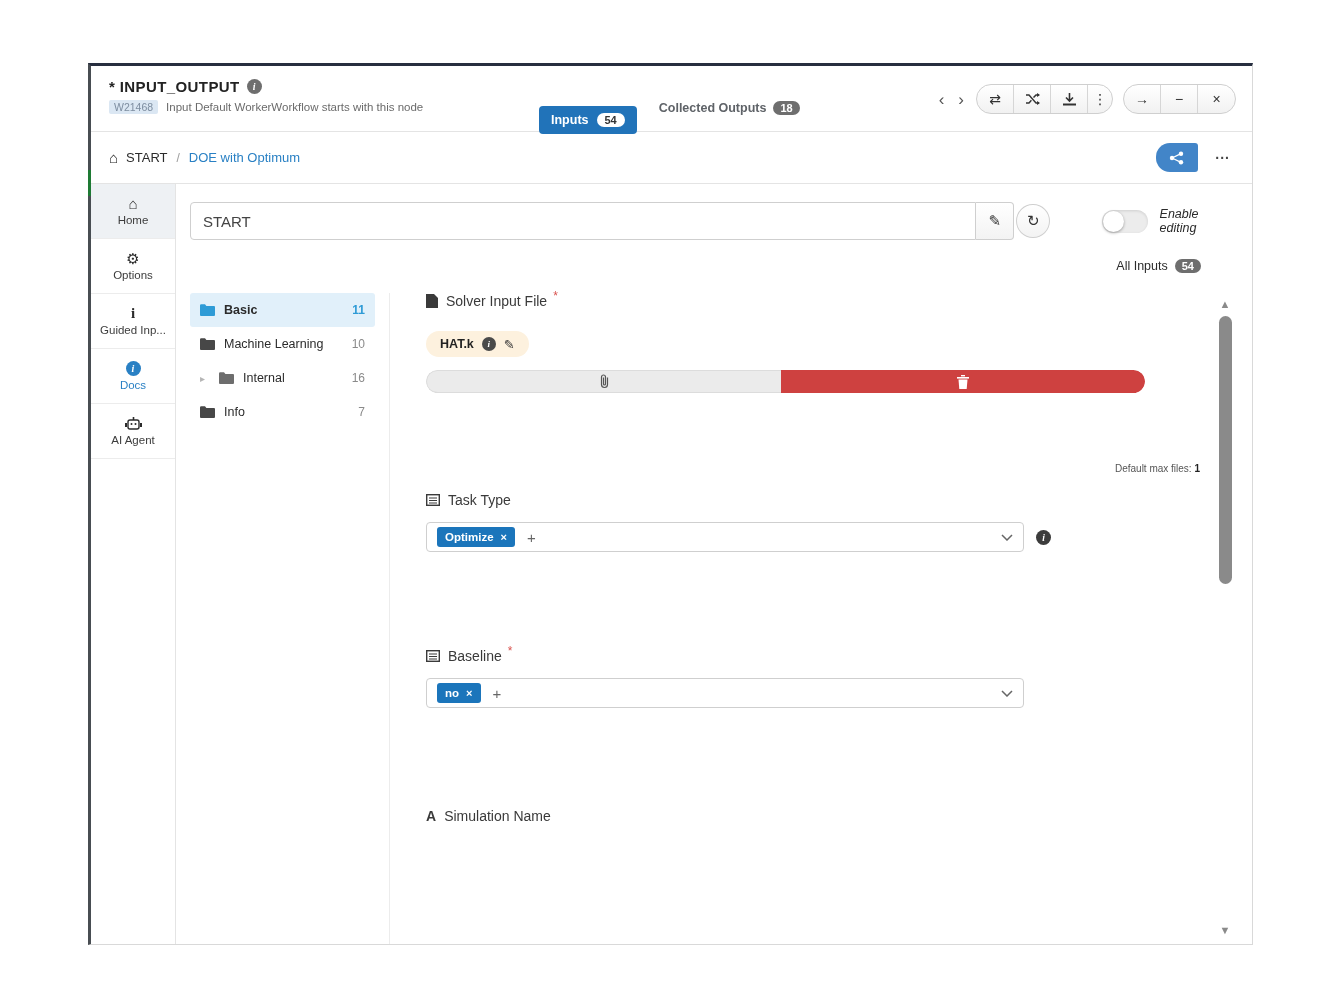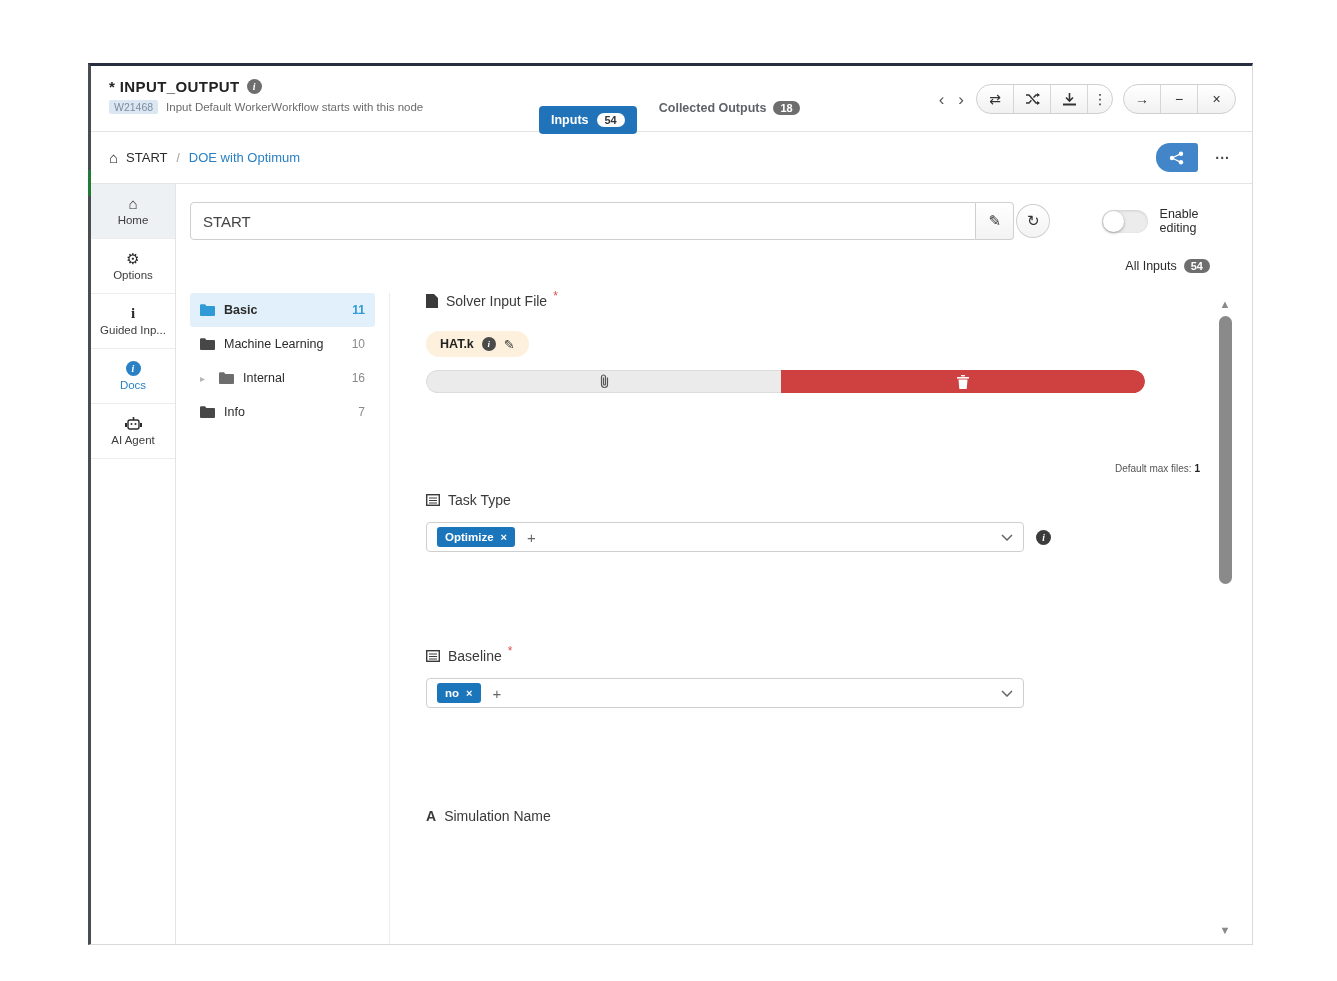--- a/index.html
+++ b/index.html
@@ -75,29 +75,29 @@
     font-size:15px; color:#444; padding:0 12px; font-family:inherit; }
   .edit-btn { width:38px; height:38px; border:1px solid #cfcfcf; border-left:none;
     background:linear-gradient(#fff,#f3f3f3); border-radius:0 4px 4px 0; font-size:15px; color:#333; cursor:pointer; }
   .refresh-btn { width:34px; height:34px; margin-left:2px; border:1px solid #cfcfcf; border-radius:50%;
     background:linear-gradient(#fff,#f3f3f3); font-size:15px; color:#333; cursor:pointer; }
   .toggle-wrap { display:flex; align-items:center; gap:12px; margin-left:52px; }
   .toggle { width:46px; height:23px; border-radius:12px; background:#ececec;
     box-shadow:inset 0 1px 3px rgba(0,0,0,.12); position:relative; cursor:pointer; border:none; }
   .toggle .knob { position:absolute; left:1px; top:1px; width:21px; height:21px; border-radius:50%;
     background:#fff; box-shadow:0 1px 3px rgba(0,0,0,.35); }
-  .toggle-label { font-size:12.5px; color:#2b2b2b; }
+  .toggle-label { font-size:12.5px; color:#2b2b2b;font-style:italic; }
 
   .search-row { display:flex; align-items:center; margin-top:19px; }
   .search-box { width:398px; height:31px; border:1px solid #cfcfcf; border-radius:16px;
     display:flex; align-items:center; padding:0 12px; gap:8px; }
   .search-box input { border:none; outline:none; flex:1; font-size:12.5px; color:#555; font-family:inherit; }
   .search-box input::placeholder { color:#8a8a8a; }
   .filter-btn { background:none; border:none; cursor:pointer; display:flex; }
-  .all-inputs { margin-left:auto; margin-right:28px; display:flex; align-items:flex-start; gap:7px;
+  .all-inputs { margin-left:auto; margin-right:37px; display:flex; align-items:flex-start; gap:7px;
     font-size:12.5px; color:#2b2b2b; }
 
   .content { display:flex; margin-top:20px; flex:1; min-height:0; }
   .tree { width:200px; flex:0 0 200px; border-right:1px solid #ececec; padding-right:14px; }
   .tree-row { height:34px; display:flex; align-items:center; gap:9px; padding:0 10px;
     border-radius:3px; font-size:12.5px; color:#2b2b2b; cursor:pointer; margin-bottom:0; }
   .tree-row.sel { background:#e1f0fa; font-weight:bold; }
   .tree-row .cnt { margin-left:auto; color:#8a8a8a; font-size:12px; }
   .tree-row.sel .cnt { color:#2e9bd6; font-weight:bold; }
   .caret { color:#b5b5b5; font-size:10px; width:10px; }

